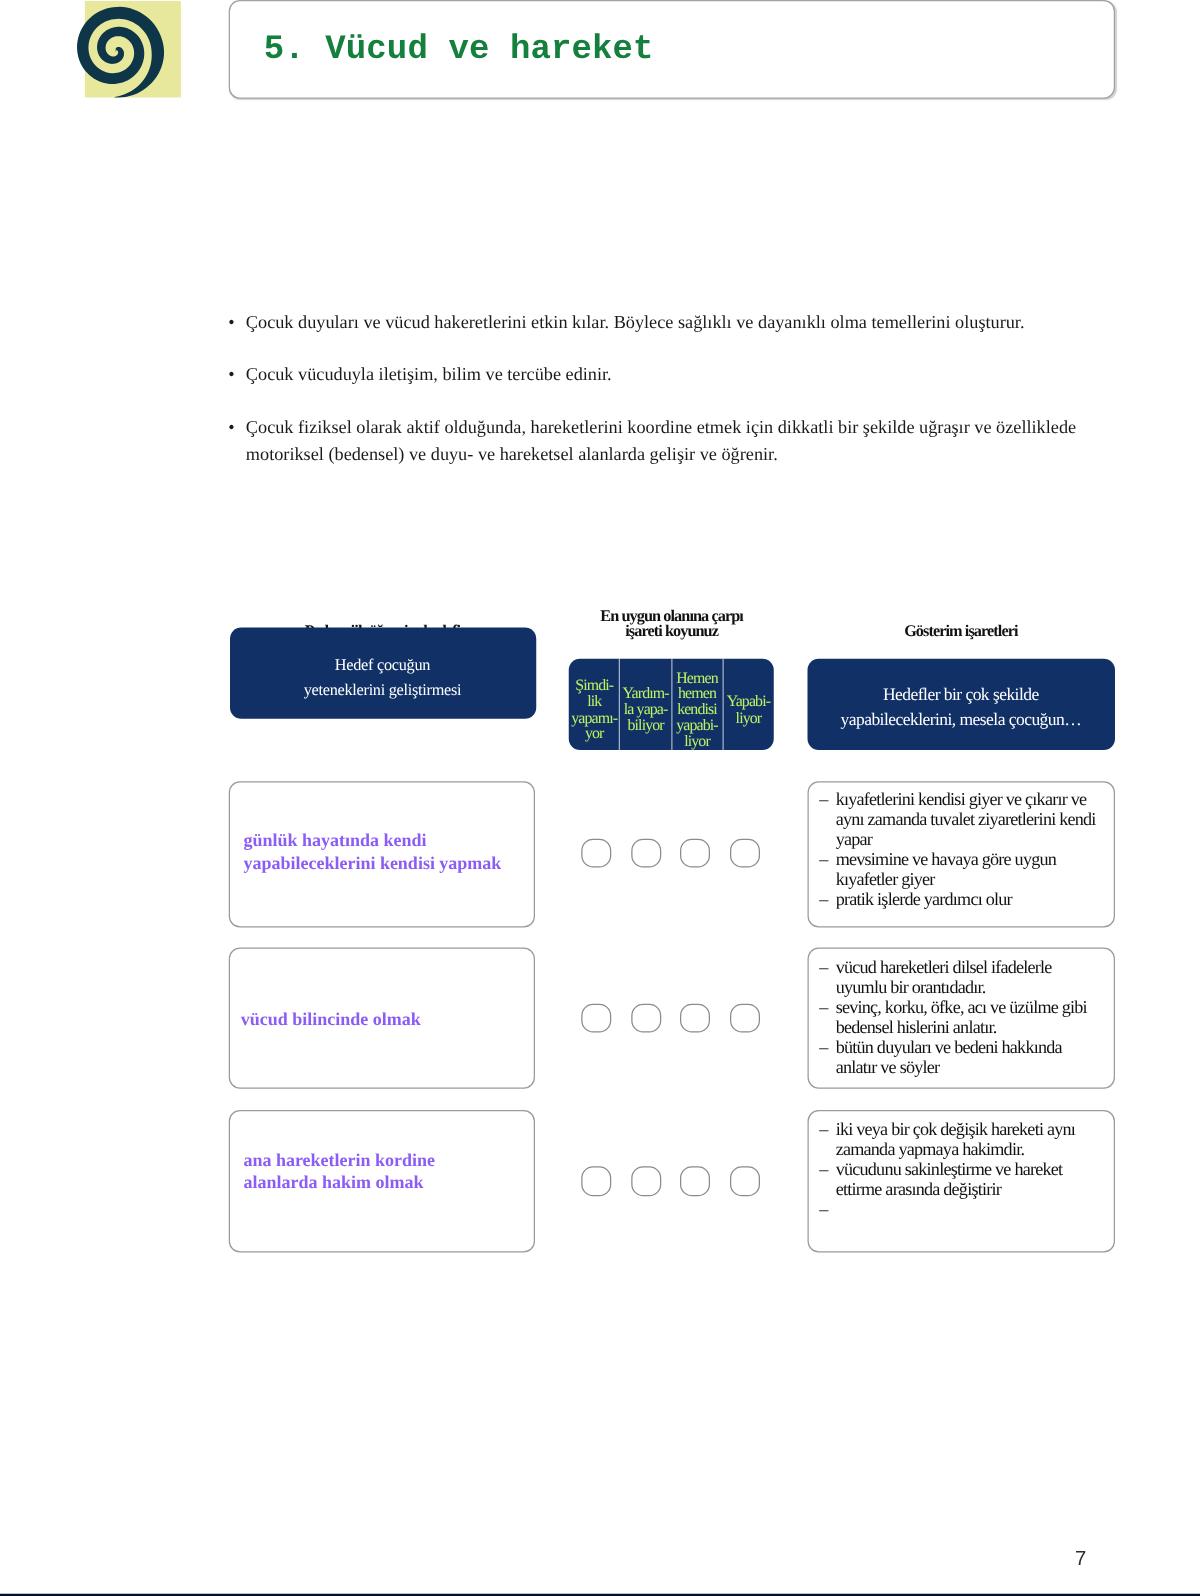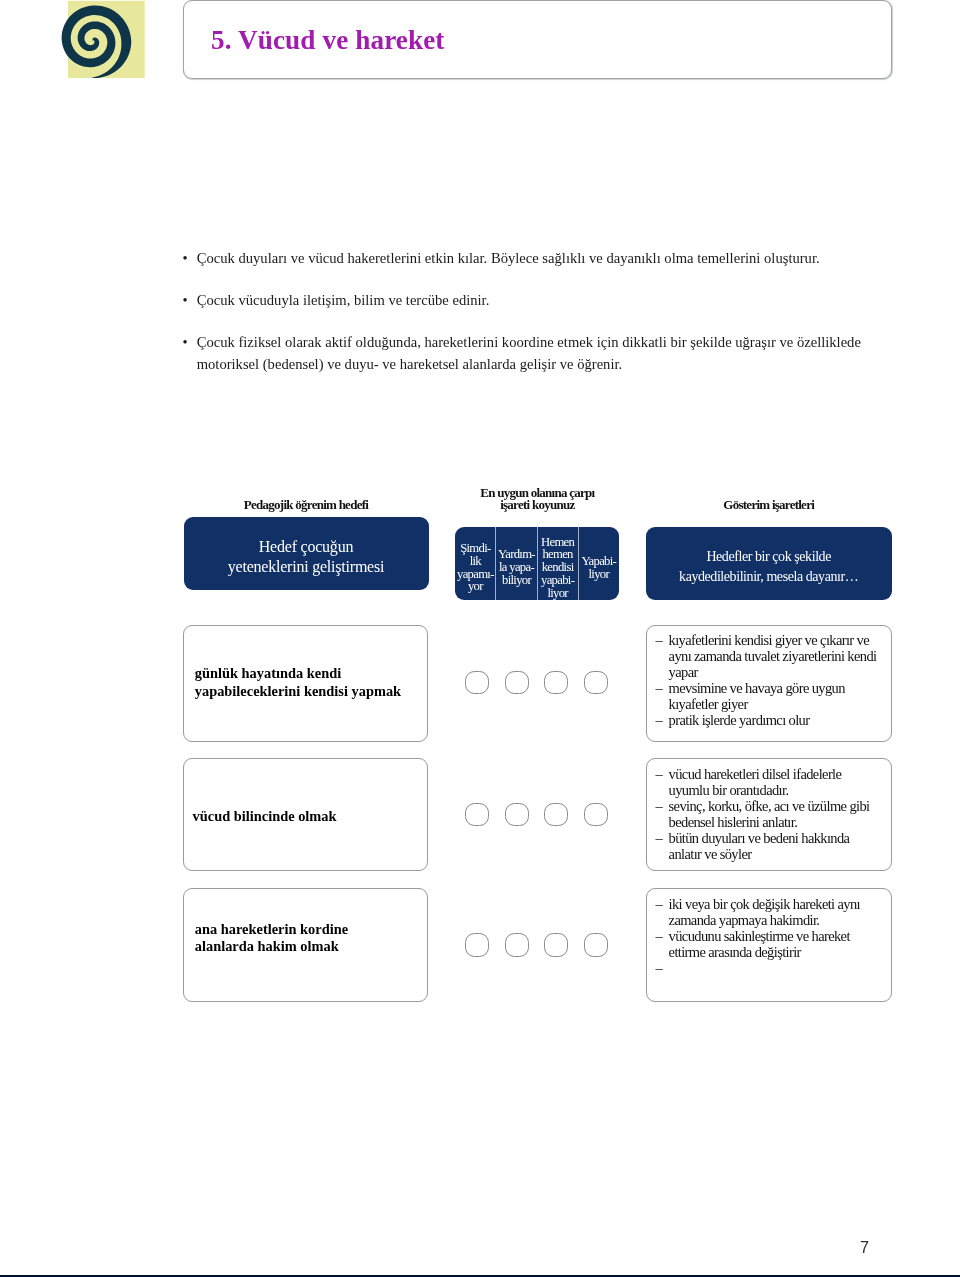--- a/index.html
+++ b/index.html
@@ -20,21 +20,21 @@
   #title-box {
     left:183px; top:0px; width:709px; height:79px;
     border:1.2px solid #a0a2a6; border-radius:9px;
     box-sizing:border-box;
     box-shadow:0.9px 0.9px 0.9px rgba(150,152,158,0.45);
     background:#fff;
   }
   #title-text {
     position:absolute; left:27px; top:50%; transform:translateY(-50%);
     font-size:27.2px; font-weight:bold; letter-spacing:0.1px;
-    color:#a21caf; white-space:nowrap;
+    color:#15803d; white-space:nowrap;font-family:Liberation Mono, monospace;
   }
 
   
   #intro { left:181.5px; top:248px; width:690px; font-size:14.6px; line-height:21.8px; }
   .bullet-row { position:relative; padding-left:15.2px; margin-bottom:20.2px; }
   .bullet-row:last-child { margin-bottom:0; }
   .bullet-dot {
     position:absolute; left:1px; top:0px; font-size:14.6px; line-height:21.5px;
   }
   .bullet-text { display:block;font-family:Liberation Serif, serif; }
@@ -47,38 +47,38 @@
   #cap-left { left:183.5px; top:499px; width:245px; }
   #cap-mid  { left:430px; top:486.5px; width:214.6px; }
   #cap-right{ left:645.8px; top:499px; width:245.8px; }
 
   
   .navy {
     background:#113166; border-radius:9px; color:#ffffff;
     display:flex; align-items:center; justify-content:center; text-align:center;
     box-sizing:border-box; padding-top:6px;
   }
-  #navy-left  { left:183.5px; top:517px; width:245px; height:73px; font-size:16px; line-height:19.4px; letter-spacing:-0.22px; }
+  #navy-left  { left:183.5px; top:502px; width:245px; height:73px; font-size:13px; line-height:19.4px; letter-spacing:-0.22px; }
   #navy-right { left:645.8px; top:527px; width:245.8px; height:73px; font-size:14px; line-height:19.4px; letter-spacing:-0.43px; }
   #navy-mid   { left:455.3px; top:527px; width:163.5px; height:73.3px; display:flex; align-items:stretch; padding:0; }
   .scale-cell {
     flex:1 1 0; display:flex; align-items:center; justify-content:center;
-    font-size:12.7px; line-height:12.8px; text-align:center; color:#ffffff;
+    font-size:12.7px; line-height:12.8px; text-align:center; color:#bef264;
     border-right:1px solid rgba(255,255,255,0.62); box-sizing:border-box; padding:0 0px;
     letter-spacing:-0.7px; hyphens:none; word-break:keep-all; overflow:visible;
   }
   .scale-cell:last-child { border-right:none; }
   .scale-cell > div { position:relative; top:4px; }
 
   
   .row-goal {
     border:1px solid #9a9aa0; border-radius:9px; box-sizing:border-box;
     display:block; background:#fff; position:absolute;
     font-size:14.4px; font-weight:bold; line-height:17.3px;
-    color:#000000; overflow:visible;
+    color:#8b5cf6; overflow:visible;
   }
   .row-ind {
     border:1px solid #9a9aa0; border-radius:9px; box-sizing:border-box;
     background:#fff; font-size:14.5px; line-height:16.05px;
     padding:6.5px 11.5px 2px 8.2px; letter-spacing:-0.62px; color:#121212;
   }
   .ind-item { position:relative; padding-left:13.2px; }
   .ind-dash { position:absolute; left:0px; top:0px; letter-spacing:0; }
   .checkbox {
     width:24px; height:23.5px; border:1px solid #8a8a90; border-radius:9.5px;
@@ -162,21 +162,21 @@
       <div class="scale-cell">
         <div>
           <div>Yapabi-</div>
           <div>liyor</div>
         </div>
       </div>
     </div>
   <div class="abs navy" id="navy-right">
       <div>
         <div>Hedefler bir çok şekilde</div>
-        <div>kaydedilebilinir, mesela dayanır…</div>
+        <div>yapabileceklerini, mesela çocuğun…</div>
       </div>
     </div>
 
   <div id="rows-container">
       <div class="abs row-goal" style="left: 182.6px; top: 624.5px; width: 245.4px; height: 117px;">
         <div style="position: absolute; left: 11.2px; top: 39.8px;">
           <div>günlük hayatında kendi</div>
           <div>yapabileceklerini  kendisi yapmak</div>
         </div>
       </div>

